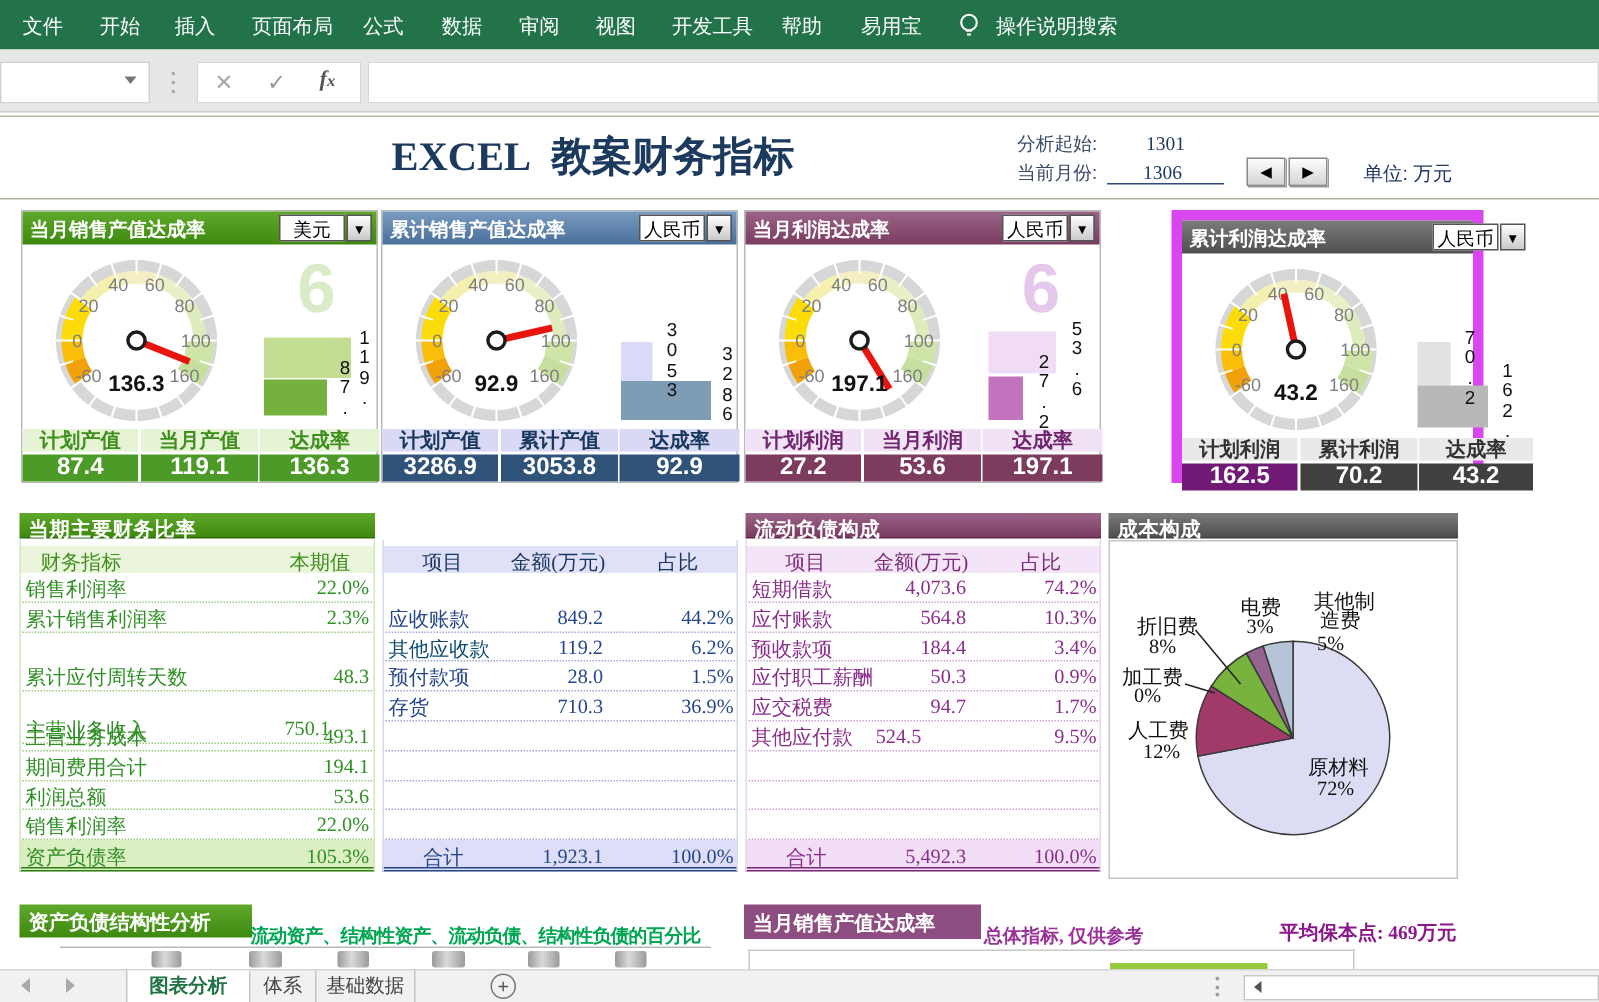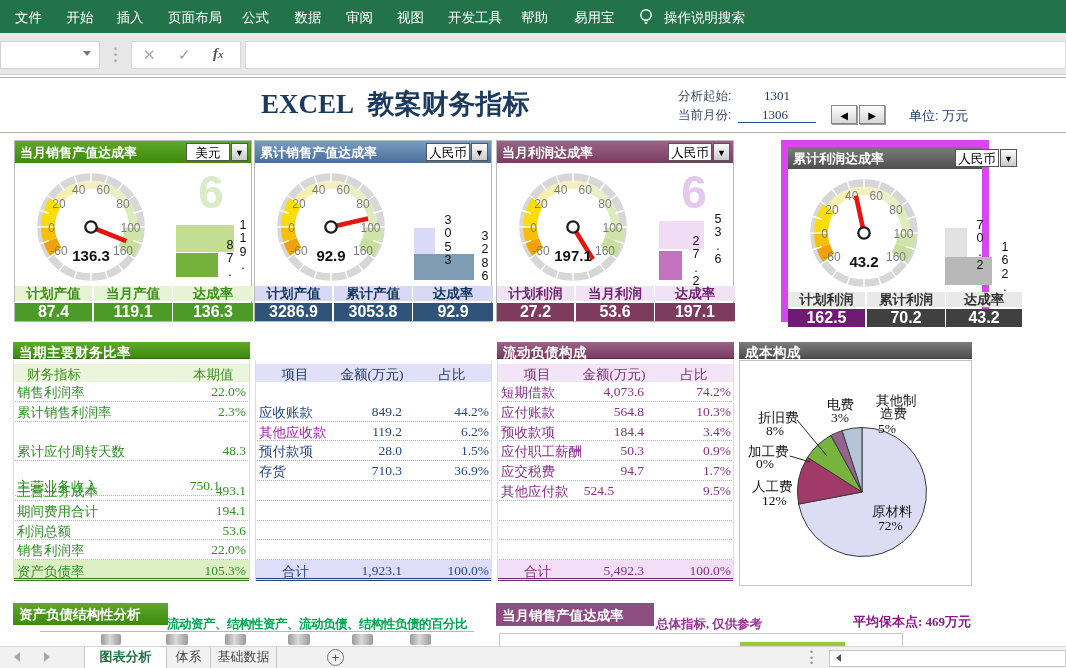--- a/index.html
+++ b/index.html
@@ -349,21 +349,21 @@
     <div class="a" style="left:255px;top:364px;width:237px;height:17.5px;background:#E0E0F8"></div>
     <div class="a serif" style="left:267px;top:365.5px;width:56px;text-align:center;font-size:13.5px;color:#17375E">项目</div>
     <div class="a serif" style="left:312px;top:365.5px;width:120px;text-align:center;font-size:13.5px;color:#17375E">金额(万元)</div>
     <div class="a serif" style="left:422px;top:365.5px;width:60px;text-align:center;font-size:13.5px;color:#17375E">占比</div>
     <div class="a" style="left:255px;top:401.8px;width:237px;height:19.8px;border-bottom:1px dotted #9FA8D4">
       <span class="serif" style="position:absolute;left:4px;top:2px;font-size:13.5px;color:#25468A">应收账款</span>
       <span class="serif" style="position:absolute;left:57px;top:2px;width:90px;text-align:right;font-size:13.5px;color:#25468A">849.2</span>
       <span class="serif" style="position:absolute;right:3px;top:2px;font-size:13.5px;color:#25468A">44.2%</span>
     </div>
     <div class="a" style="left:255px;top:421.6px;width:237px;height:19.8px;border-bottom:1px dotted #9FA8D4">
-      <span class="serif" style="position:absolute;left:4px;top:2px;font-size:13.5px;color:#a21caf">其他应收款</span>
+      <span class="serif" style="position:absolute;left:4px;top:2px;font-size:13.5px;color:#0c4a6e">其他应收款</span>
       <span class="serif" style="position:absolute;left:57px;top:2px;width:90px;text-align:right;font-size:13.5px;color:#25468A">119.2</span>
       <span class="serif" style="position:absolute;right:3px;top:2px;font-size:13.5px;color:#25468A">6.2%</span>
     </div>
     <div class="a" style="left:255px;top:441.40000000000003px;width:237px;height:19.8px;border-bottom:1px dotted #9FA8D4">
       <span class="serif" style="position:absolute;left:4px;top:2px;font-size:13.5px;color:#25468A">预付款项</span>
       <span class="serif" style="position:absolute;left:57px;top:2px;width:90px;text-align:right;font-size:13.5px;color:#25468A">28.0</span>
       <span class="serif" style="position:absolute;right:3px;top:2px;font-size:13.5px;color:#25468A">1.5%</span>
     </div>
     <div class="a" style="left:255px;top:461.20000000000005px;width:237px;height:19.8px;border-bottom:1px dotted #9FA8D4">
       <span class="serif" style="position:absolute;left:4px;top:2px;font-size:13.5px;color:#25468A">存货</span>

